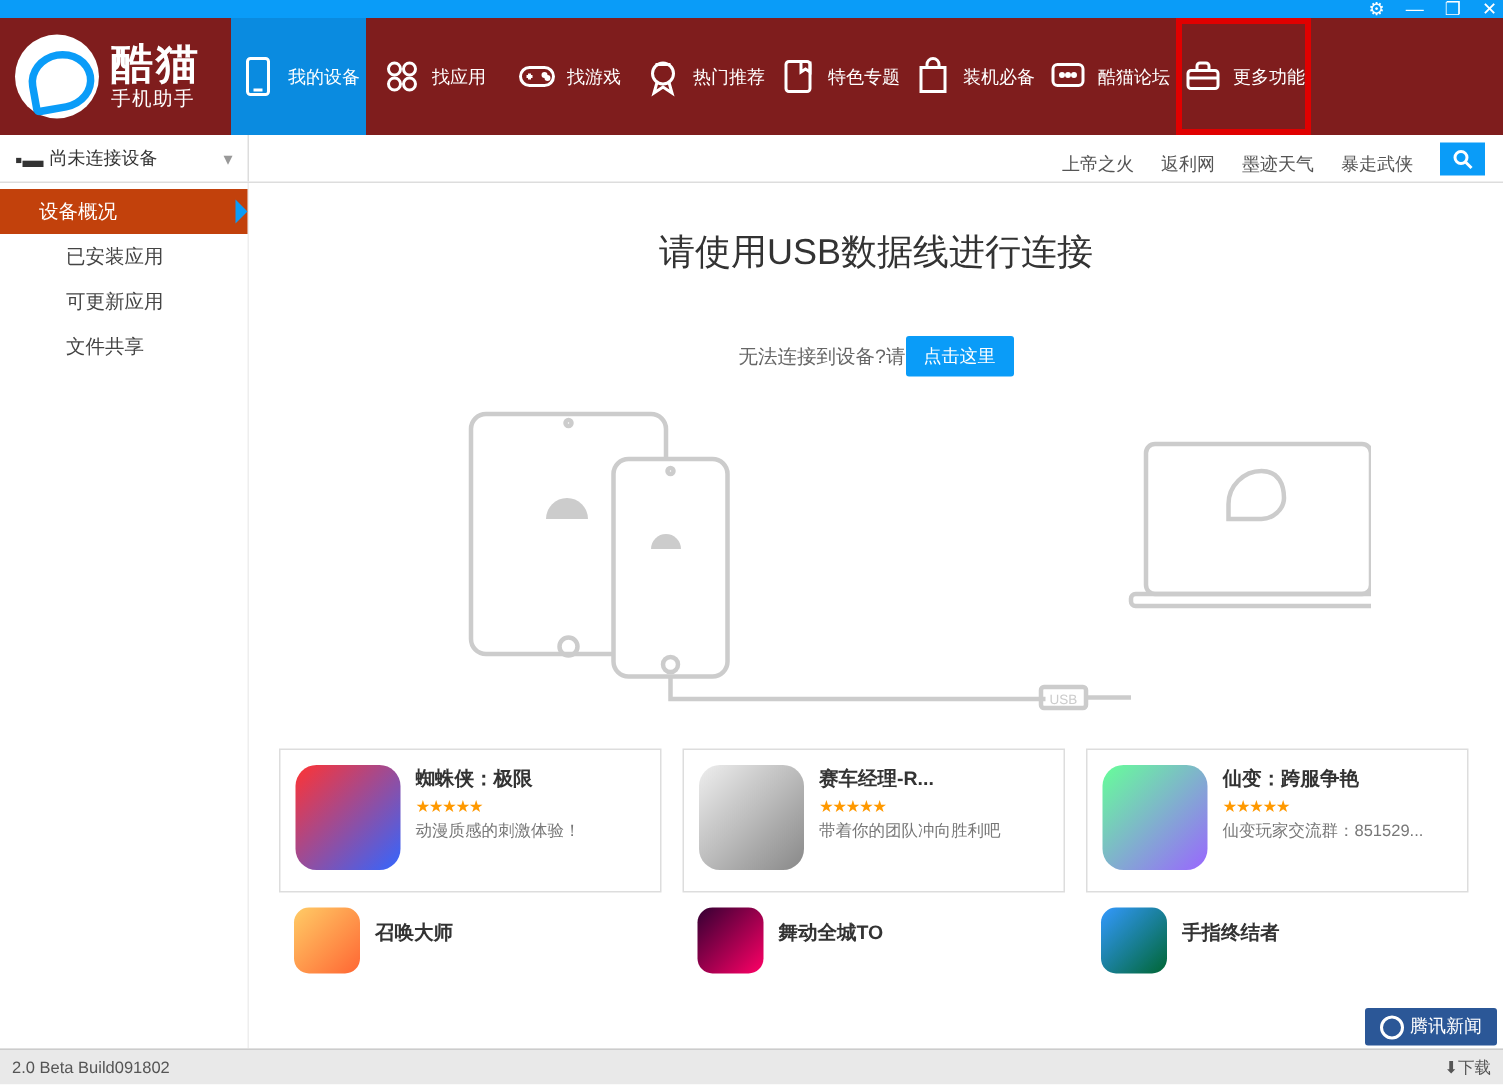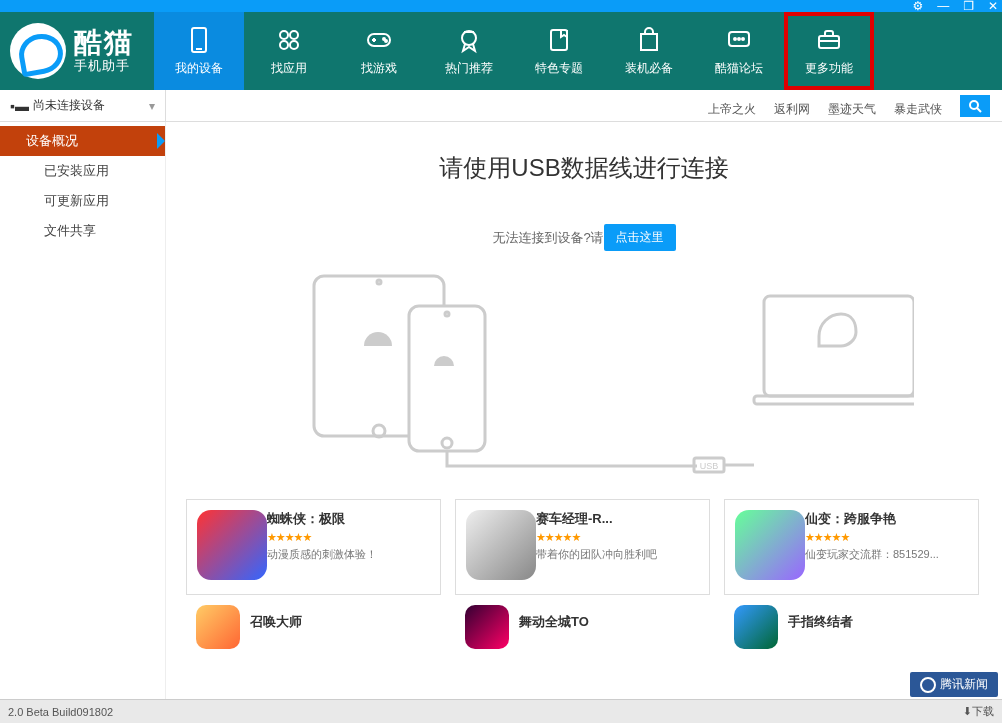--- a/index.html
+++ b/index.html
@@ -1,27 +1,27 @@
 <!DOCTYPE html>
 <html><head>
 <meta charset="utf-8">
 <style>
 *{margin:0;padding:0;box-sizing:border-box;font-family:"Microsoft YaHei",sans-serif}
 body{width:1002px;height:723px;overflow:hidden;background:#fff;position:relative}
 .titlebar{height:12px;background:#0a9cf8;display:flex;justify-content:flex-end;align-items:center;padding:0 4px;gap:14px;color:#fff}
 .titlebar span{font-size:12px;cursor:pointer}
-.header{height:78px;background:#0f766e;display:flex;align-items:center;padding:0 10px}
+.header{height:78px;background:#7f1d1d;display:flex;align-items:center;padding:0 10px}
 .logo{display:flex;align-items:center;color:#fff;margin-right:20px}
 .logo-icon{width:56px;height:56px;background:#fff;border-radius:50%;margin-right:8px;position:relative}
 .logo-icon:after{content:"";position:absolute;width:34px;height:30px;border:5px solid #0a9cf8;border-radius:50% 50% 50% 10%;top:11px;left:9px;transform:rotate(-10deg)}
 .logo-text{line-height:1.1}
 .logo-text .t1{font-size:28px;font-weight:bold;letter-spacing:2px}
 .logo-text .t2{font-size:13px;letter-spacing:1px}
 .nav{display:flex;height:100%}
-.nav-item{width:90px;display:flex;flex-direction:column;align-items:center;justify-content:center;color:#fff;cursor:pointer;gap:6px}
+.nav-item{width:90px;display:flex;flex-direction:row;align-items:center;justify-content:center;color:#fff;cursor:pointer;gap:6px}
 .nav-item.active{background:#0a8be0}
 .nav-item.highlight{outline:4px solid #e00000;outline-offset:-4px}
 .nav-item svg{width:28px;height:28px;fill:none;stroke:#fff;stroke-width:2}
 .nav-item span{font-size:12px}
 .subbar{height:32px;border-bottom:1px solid #ddd;display:flex;align-items:center}
 .device-sel{width:166px;height:100%;border-right:1px solid #ddd;display:flex;align-items:center;padding:0 10px;font-size:12px;color:#333;cursor:pointer;justify-content:space-between}
 .sublinks{flex:1;display:flex;justify-content:flex-end;align-items:flex-end;gap:18px;padding-right:12px}
 .sublinks a{font-size:12px;color:#555;text-decoration:none;cursor:pointer}
 .search{display:flex;align-items:center;height:24px}
 .search input{width:200px;height:22px;border:1px solid #bcd;font-size:12px;padding:0 6px;outline:none}
@@ -36,21 +36,21 @@
 .side-item.b:before{content:"";position:absolute;left:14px;width:14px;height:14px;border:1px solid #666;border-radius:3px}
 .side-sub{padding-left:44px;color:#444}
 .main{flex:1;overflow:hidden;display:flex;flex-direction:column}
 .connect{text-align:center;padding:30px 0 10px}
 .connect h2{font-size:24px;font-weight:normal;color:#333;margin-bottom:40px}
 .connect .hint{font-size:13px;color:#666;display:flex;align-items:center;justify-content:center;}
 .connect .hint button{background:#0a9cf8;border:none;color:#fff;padding:5px 12px;font-size:12px;cursor:pointer;border-radius:2px}
 .illus{height:220px;display:flex;align-items:center;justify-content:center;position:relative}
 .illus svg{stroke:#ccc;fill:none;stroke-width:3}
 .cards{display:flex;gap:14px;padding:18px 20px 0;flex-wrap:wrap}
-.card{width:255px;height:96px;border:1px solid #ddd;display:flex;padding:10px;}
+.card{width:255px;height:96px;border:1px solid #ddd;display:flex;padding:10px;gap:10px}
 .card .thumb{width:70px;height:70px;background:linear-gradient(135deg,#6cf,#39f);border-radius:14px;flex-shrink:0}
 .card .info{flex:1;overflow:hidden}
 .card .title{font-size:13px;font-weight:bold;color:#333;margin-bottom:3px;white-space:nowrap;overflow:hidden;text-overflow:ellipsis}
 .card .stars{color:#f90;font-size:11px;letter-spacing:-1px;margin-bottom:3px}
 .card .desc{font-size:11px;color:#777;line-height:1.4}
 .cards2{display:flex;gap:14px;padding:6px 20px 0}
 .card2{width:255px;display:flex;gap:10px;padding:4px 10px}
 .card2 .thumb{width:44px;height:44px;background:linear-gradient(135deg,#fc6,#f63);border-radius:10px;flex-shrink:0}
 .card2 .title{font-size:13px;font-weight:bold;color:#333;padding-top:8px}
 .statusbar{position:absolute;bottom:0;left:0;right:0;height:24px;background:#e9e9e9;border-top:1px solid #ccc;display:flex;align-items:center;justify-content:space-between;padding:0 8px;font-size:11px;color:#555}

